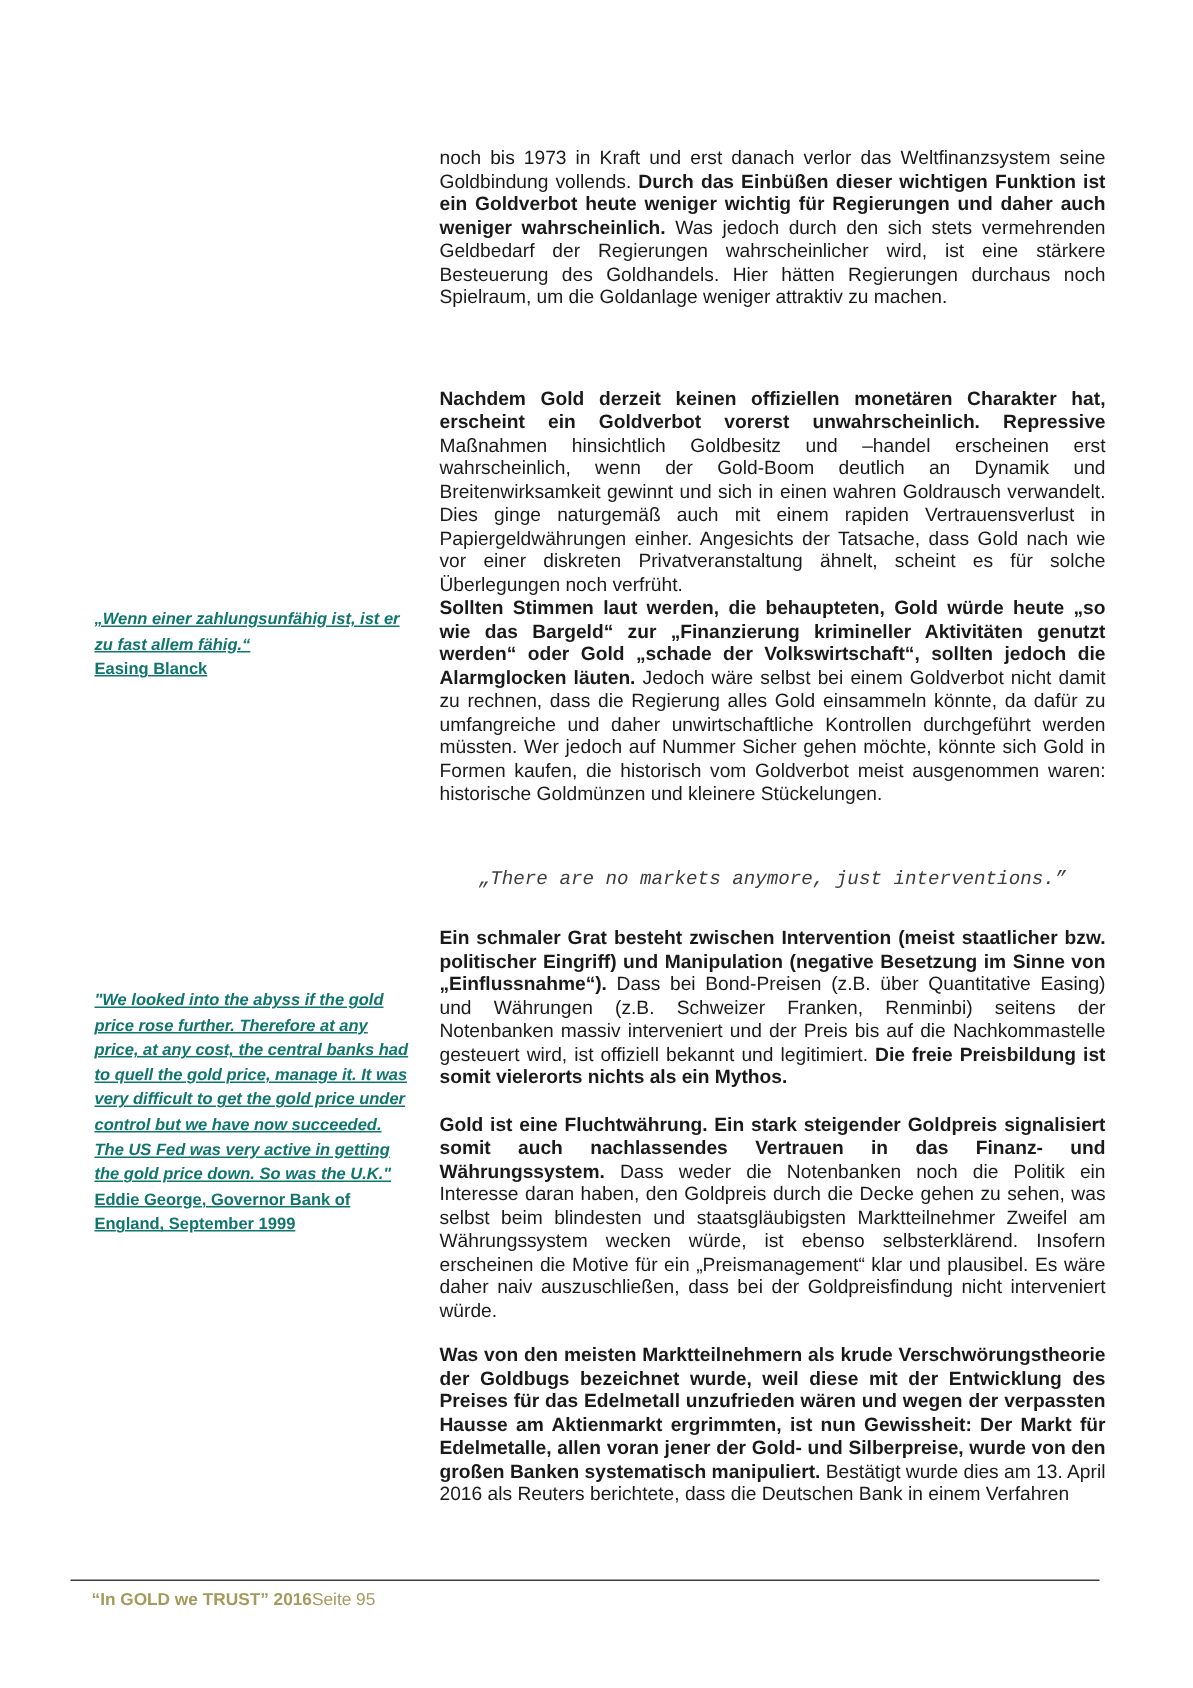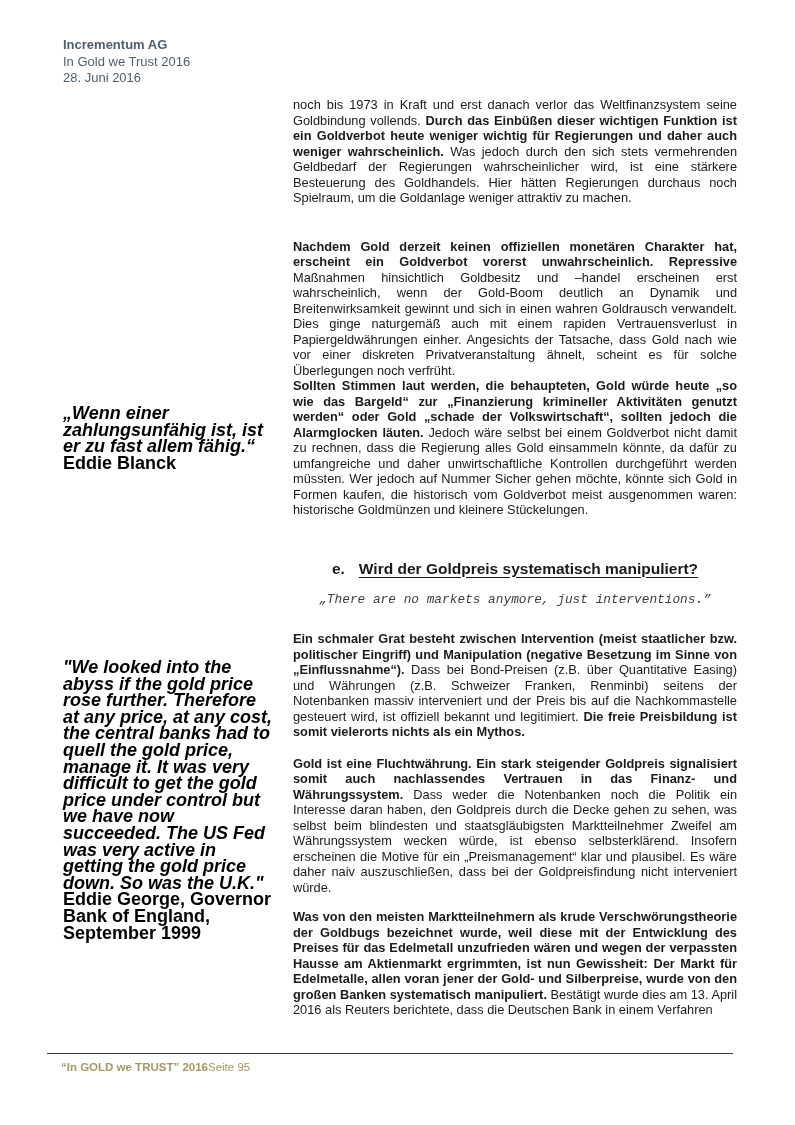--- a/index.html
+++ b/index.html
@@ -23,44 +23,45 @@
     font-size: 13px;
     line-height: 16.5px;
   }
   .header .company { font-weight: bold; }
 
   
   .margin-quote {
     position: absolute;
     left: 63px;
     width: 213px;
-    font-size: 18px;
+    font-size: 11px;
     line-height: 16.6px;
     font-weight: bold;
-    color: #000000;
+    color: #0f766e;
     margin: 0;
+    text-decoration: underline;
   }
   .margin-quote .q-text { font-style: italic; }
   .mq-blanck { top: 405px; }
   .mq-george { top: 659px; }
 
   
   .main-col {
     position: absolute;
     left: 293px;
     top: 97px;
     width: 444px;
     font-size: 12.8px;
     line-height: 15.5px;
     text-align: justify;
     hyphens: none;
   }
   .main-col p { margin: 0; }
   .b { font-weight: bold; }
-  #p1 { margin-bottom: 33px; }
+  #p1 { margin-bottom: 52px; }
   .fazit-heading {
     font-weight: bold;
     text-decoration: underline;
     text-underline-offset: 2px;
   }
   #sollten { margin-bottom: 41px; }
   .section-heading {
     text-align: center;
     font-weight: bold;
     font-size: 15.5px;
@@ -97,45 +98,37 @@
     font-size: 11.5px;
     line-height: 14px;
   }
   .footer .brand { font-weight: bold; }
 </style>
 </head>
 <body>
 
 <div class="page">
 
-  <div class="header">
-    <div class="company">Incrementum AG</div>
-    <div>In Gold we Trust 2016</div>
-    <div>28. Juni 2016</div>
-  </div>
 
   <div class="margin-quote mq-blanck">
     <div class="q-text">„Wenn einer zahlungsunfähig ist, ist er zu fast allem fähig.“</div>
-    <div class="q-attr">Eddie Blanck</div>
+    <div class="q-attr">Easing Blanck</div>
   </div>
 
   <div class="margin-quote mq-george">
     <div class="q-text">"We looked into the abyss if the gold price rose further. Therefore at any price, at any cost, the central banks had to quell the gold price, manage it. It was very difficult to get the gold price under control but we have now succeeded. The US Fed was very active in getting the gold price down. So was the U.K."</div>
     <div class="q-attr">Eddie George, Governor Bank of England, September 1999</div>
   </div>
 
   <div class="main-col">
     <p id="p1"><span>noch bis 1973 in Kraft und erst danach verlor das Weltfinanzsystem seine Goldbindung vollends. </span><span class="b">Durch das Einbüßen dieser wichtigen Funktion ist ein Goldverbot heute weniger wichtig für Regierungen und daher auch weniger wahrscheinlich. </span><span>Was jedoch durch den sich stets vermehrenden Geldbedarf der Regierungen wahrscheinlicher wird, ist eine stärkere Besteuerung des Goldhandels. Hier hätten Regierungen durchaus noch Spielraum, um die Goldanlage weniger attraktiv zu machen.</span></p>
 
     <p id="fazit"><span class="b">Nachdem Gold derzeit keinen offiziellen monetären Charakter hat, erscheint ein Goldverbot vorerst unwahrscheinlich. Repressive </span><span>Maßnahmen hinsichtlich Goldbesitz und –handel erscheinen erst wahrscheinlich, wenn der Gold-Boom deutlich an Dynamik und Breitenwirksamkeit gewinnt und sich in einen wahren Goldrausch verwandelt. Dies ginge naturgemäß auch mit einem rapiden Vertrauensverlust in Papiergeldwährungen einher. Angesichts der Tatsache, dass Gold nach wie vor einer diskreten Privatveranstaltung ähnelt, scheint es für solche Überlegungen noch verfrüht.</span></p>
     <p id="sollten"><span class="b">Sollten Stimmen laut werden, die behaupteten, Gold würde heute „so wie das Bargeld“ zur „Finanzierung krimineller Aktivitäten genutzt werden“ oder Gold „schade der Volkswirtschaft“, sollten jedoch die Alarmglocken läuten. </span><span>Jedoch wäre selbst bei einem Goldverbot nicht damit zu rechnen, dass die Regierung alles Gold einsammeln könnte, da dafür zu umfangreiche und daher unwirtschaftliche Kontrollen durchgeführt werden müssten. Wer jedoch auf Nummer Sicher gehen möchte, könnte sich Gold in Formen kaufen, die historisch vom Goldverbot meist ausgenommen waren: historische Goldmünzen und kleinere Stückelungen.</span></p>
 
-    <div class="section-heading">
-      <span class="letter">e.</span><span class="title">Wird der Goldpreis systematisch manipuliert?</span>
-    </div>
 
     <div class="powell-block">
       <div class="powell-quote">„There are no markets anymore, just interventions.”</div>
     </div>
 
     <p id="p3"><span class="b">Ein schmaler Grat besteht zwischen Intervention (meist staatlicher bzw. politischer Eingriff) und Manipulation (negative Besetzung im Sinne von „Einflussnahme“). </span><span>Dass bei Bond-Preisen (z.B. über Quantitative Easing) und Währungen (z.B. Schweizer Franken, Renminbi) seitens der Notenbanken massiv interveniert und der Preis bis auf die Nachkommastelle gesteuert wird, ist offiziell bekannt und legitimiert. </span><span class="b">Die freie Preisbildung ist somit vielerorts nichts als ein Mythos.</span></p>
     <p id="p4"><span class="b">Gold ist eine Fluchtwährung. Ein stark steigender Goldpreis signalisiert somit auch nachlassendes Vertrauen in das Finanz- und Währungssystem. </span><span>Dass weder die Notenbanken noch die Politik ein Interesse daran haben, den Goldpreis durch die Decke gehen zu sehen, was selbst beim blindesten und staatsgläubigsten Marktteilnehmer Zweifel am Währungssystem wecken würde, ist ebenso selbsterklärend. Insofern erscheinen die Motive für ein „Preismanagement“ klar und plausibel. Es wäre daher naiv auszuschließen, dass bei der Goldpreisfindung nicht interveniert würde.</span></p>
     <p id="p5"><span class="b">Was von den meisten Marktteilnehmern als krude Verschwörungstheorie der Goldbugs bezeichnet wurde, weil diese mit der Entwicklung des Preises für das Edelmetall unzufrieden wären und wegen der verpassten Hausse am Aktienmarkt ergrimmten, ist nun Gewissheit: Der Markt für Edelmetalle, allen voran jener der Gold- und Silberpreise, wurde von den großen Banken systematisch manipuliert. </span><span>Bestätigt wurde dies am 13. April 2016 als Reuters berichtete, dass die Deutschen Bank in einem Verfahren</span></p>
   </div>
 

